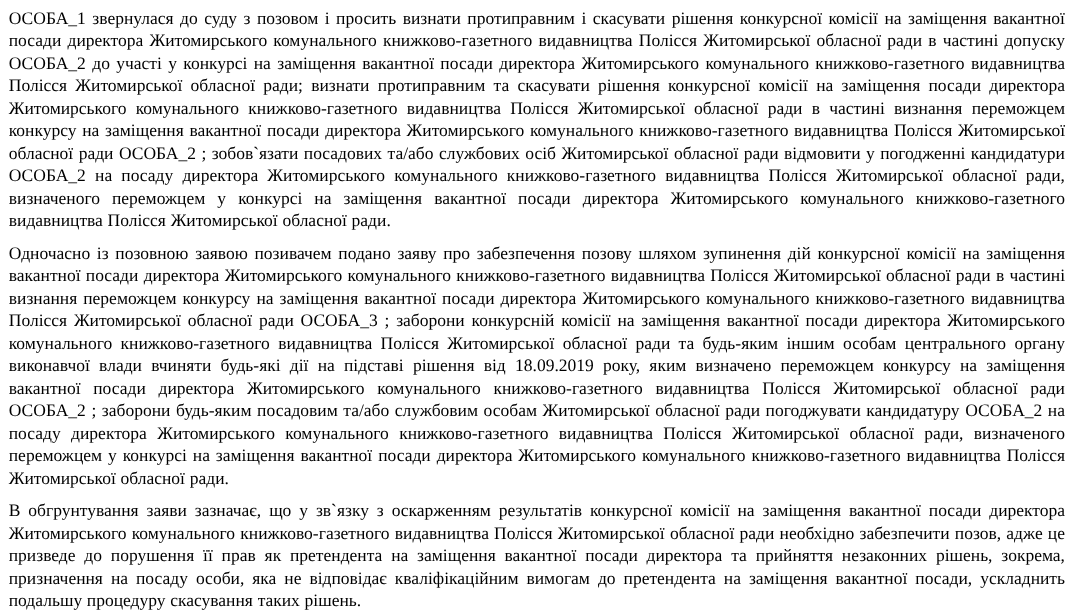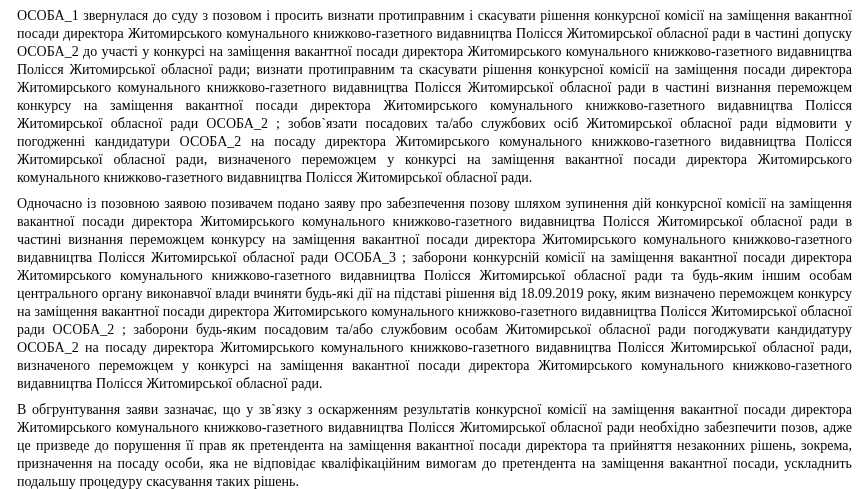--- a/index.html
+++ b/index.html
@@ -14,21 +14,21 @@
     padding: 7px 7px 5px 7px;
     background: #ffffff;
     color: #000000;
     font-family: "Liberation Serif", "DejaVu Serif", serif;
     font-size: 14px;
     line-height: 18px;
     text-align: justify;
     word-spacing: 0.02em;
   }
   .doc p {
-    margin: 0 0 8px 10px;
+    margin: 0 0 8px 0;
     text-indent: 0;
   }
   .doc p:last-child {
     margin-bottom: 0;
   }
 </style>
 </head>
 <body style="background: rgb(255, 255, 255);">
 
 <div class="doc" style="color: rgb(0, 0, 0);">

